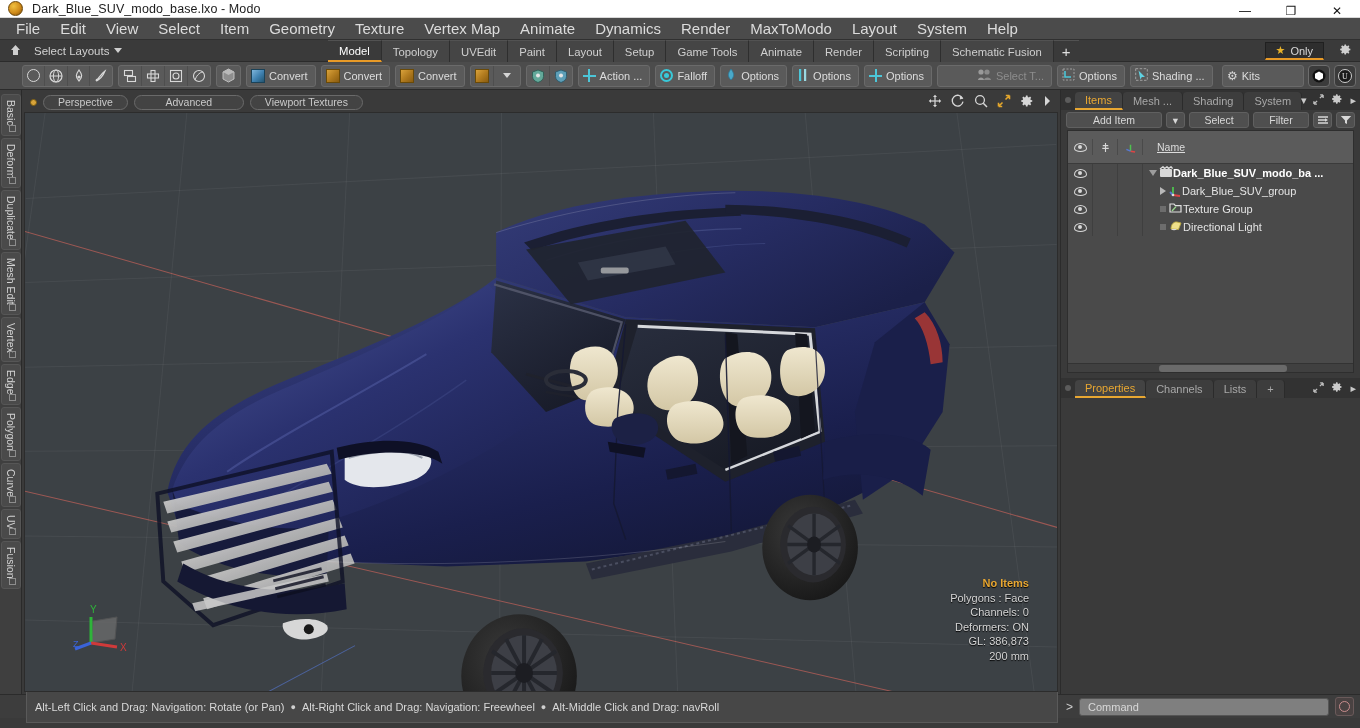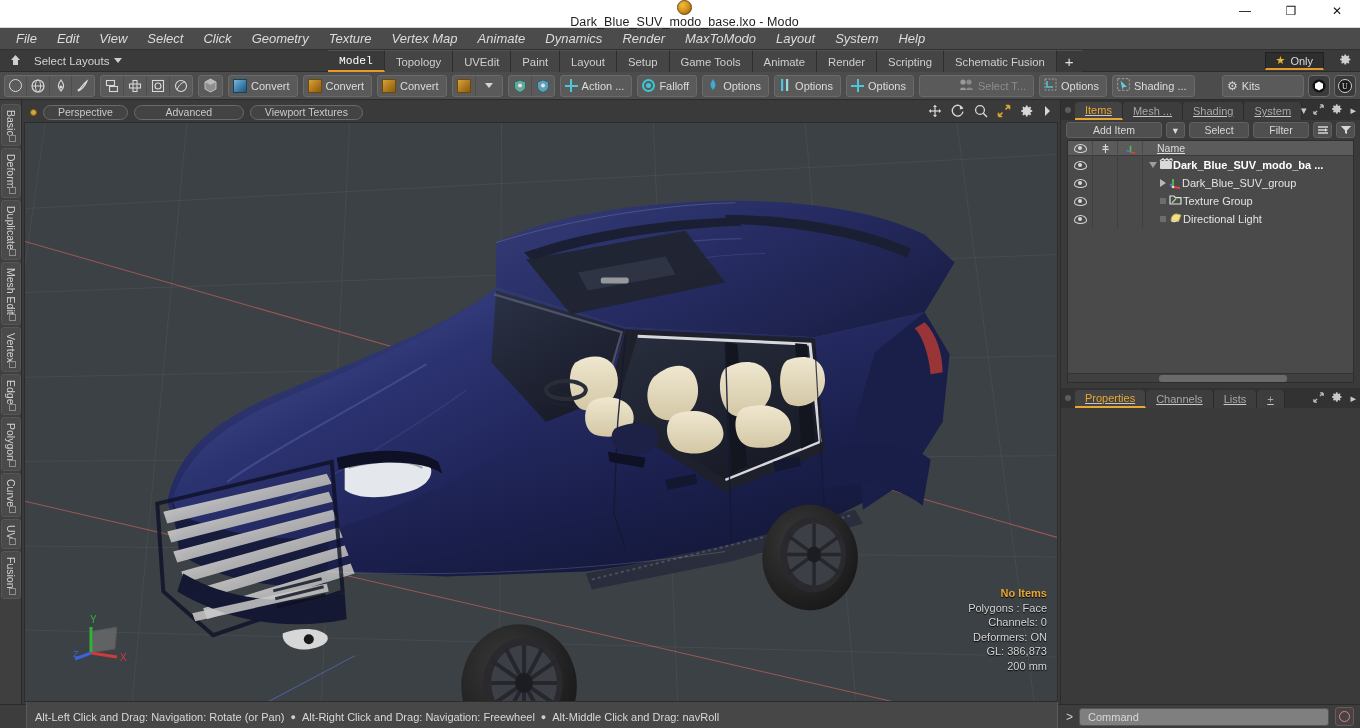--- a/index.html
+++ b/index.html
@@ -6,53 +6,53 @@
   html,body {
     width:1360px; height:728px; overflow:hidden;
     background:#3a3a3a;
     font-family:"Liberation Sans", sans-serif;
     font-size:11px;
     color:#c8c8c8;
     -webkit-font-smoothing:antialiased;
   }
   
   #titlebar{
-    height:28px; background:#ffffff; display:flex; align-items:center;
-    border-bottom:1px solid #d8d8d8; position:relative;flex-direction:column;
+    height:18px; background:#ffffff; display:flex; align-items:center;
+    border-bottom:1px solid #d8d8d8; position:relative;
   }
   #app-icon{
     width:15px;height:15px;border-radius:50%;margin-left:8px;
     background:radial-gradient(circle at 35% 32%, #f0c040 0%, #d08b1a 55%, #7a4a05 100%);
     border:1px solid #6b4404; flex:none;
   }
   #title-text{ margin-left:9px; color:#1c1c1c; font-size:12.5px; letter-spacing:.1px;}
   #wincontrols{ position:absolute; right:0; top:0; height:22px; display:flex; }
   .wc{ width:46px;height:22px;display:flex;align-items:center;justify-content:center;color:#111;font-size:12px;}
   
   #menubar{ height:22px; background:#4b4b4b; display:flex; align-items:center; padding-left:6px;
             border-bottom:1px solid #303030;}
-  .menu-item{ padding:4px 10px; color:#dcdcdc; font-size:13px; line-height:16px; border-radius:2px;font-style:italic;}
+  .menu-item{ padding:4px 10px; color:#dcdcdc; font-size:15px; line-height:16px; border-radius:2px;}
   
   #layoutbar{ height:22px; background:#3a3a3a; display:flex; align-items:center;
               border-bottom:1px solid #2b2b2b; position:relative;}
   #home-ico{ width:22px;height:20px;display:flex;align-items:center;justify-content:center;color:#d8d8d8;font-size:12px;margin-left:4px;}
   #default-layouts{ margin-left:8px; color:#d2d2d2; font-size:11.5px; display:flex; align-items:center; gap:5px;}
   .caret{ width:0;height:0;border-left:4px solid transparent;border-right:4px solid transparent;border-top:5px solid #cfcfcf;}
   #layout-tabs{ position:absolute; left:328px; top:0; height:22px; display:flex; align-items:stretch;}
   .ltab{ padding:0 11px; display:flex;align-items:center; color:#cfcfcf; font-size:11.3px;
          background:#454545; border-right:1px solid #2e2e2e; border-top:1px solid #525252;}
-  .ltab.active{ background:#3a3a3a; color:#ffffff; border-bottom:2px solid #e89a27;font-family:Liberation Mono, monospace;}
+  .ltab.active{ background:#3a3a3a; color:#ffffff; border-bottom:2px solid #e89a27;}
   .ltab.plus{ background:#3a3a3a; border-right:none; color:#e0e0e0; font-size:15px; padding:0 8px;}
   #only-btn{ position:absolute; right:36px; top:2px; height:18px; display:flex;align-items:center;gap:5px;
              background:#2e2e2e; border:1px solid #202020; border-bottom:2px solid #e89a27; padding:0 10px; color:#d9d9d9;font-size:11px;}
   #only-btn .star{ color:#e8b22a; font-size:11px;}
   #gear-top{ position:absolute; right:8px; top:3px; color:#cfcfcf; font-size:13px;}
   
   #toolbar{ height:28px; background:#4c4c4c; display:flex; align-items:center; gap:0px;
-            border-bottom:1px solid #2b2b2b; padding-left:4px; position:relative;}
+            border-bottom:1px solid #2b2b2b; padding-left:22px; position:relative;}
   .tgroup{ display:flex; align-items:center; background:#5a5a5a; border:1px solid #6a6a6a; border-radius:3px;
            height:22px; margin-right:5px; overflow:hidden;}
   .tbtn{ height:20px; min-width:22px; display:flex; align-items:center; justify-content:center; gap:4px;
          padding:0 4px; color:#dcdcdc; font-size:11px; border-right:1px solid #4e4e4e;}
   .tbtn:last-child{border-right:none;}
   .tbtn.dim{ color:#8d8d8d;margin-left:35px; }
   .tbtn.wide{ padding:0 7px 0 4px; }
   .cube-ico{ width:14px;height:14px; background:linear-gradient(135deg,#d9a23b 0%, #b27c1f 50%, #8a5c10 100%);
              border:1px solid #6a4a08; position:relative; flex:none;}
   .cube-ico.blue{ background:linear-gradient(135deg,#7fb6dc 0%,#3d7fae 55%,#24556f 100%); border-color:#1b4258;}
@@ -84,40 +84,40 @@
             font-size:10.5px; display:flex;align-items:center;justify-content:center; background:#434343;}
   #vpheader-right{ position:absolute; right:6px; top:2px; display:flex; align-items:center; gap:9px; color:#d7d7d7; font-size:12px;}
   #viewport{ flex:1; position:relative; overflow:hidden; border:1px solid #2c2c2c;
              background:#3c4145; }
   
   .gridline{ position:absolute; background:rgba(255,255,255,0.055); }
   .gl-v{ width:1px; top:0; bottom:0; }
   .gl-h{ height:1px; left:0; right:0; }
   .axis-x{ position:absolute; height:1px; background:rgba(214,102,92,0.62); }
   .axis-z{ position:absolute; height:1px; background:rgba(86,120,210,0.62); }
-  #stats{ position:absolute; right:10px; bottom:28px; text-align:right; font-size:11px; line-height:14.5px;
+  #stats{ position:absolute; right:28px; bottom:28px; text-align:right; font-size:11px; line-height:14.5px;
           color:#d4d4d4; text-shadow:0 1px 1px #000;}
   #stats .hi{ color:#e8a732; font-weight:bold;}
   #gizmo{ position:absolute; left:48px; bottom:30px; width:70px; height:62px;}
   
   #rdock{ width:300px; background:#3a3a3a; display:flex; flex-direction:column; border-left:1px solid #2b2b2b;}
-  .panel-tabs{ height:20px; display:flex; align-items:stretch; background:#323232; position:relative;text-decoration:underline;}
+  .panel-tabs{ height:20px; display:flex; align-items:stretch; background:#323232; position:relative;}
   .pt-dot{ width:14px;display:flex;align-items:center;justify-content:center;}
   .pt-dot span{width:6px;height:6px;border-radius:50%;background:#5c5c5c;}
   .ptab{ padding:0 10px; display:flex;align-items:center; font-size:11px; color:#a8a8a8; background:#3d3d3d;
          border-right:1px solid #2b2b2b; border-top-left-radius:4px;border-top-right-radius:4px; margin-top:2px;}
   .ptab.active{ color:#e8a732; background:#434343; border-bottom:2px solid #e8a732;}
   .pt-right{ position:absolute; right:4px; top:0; height:20px; display:flex; align-items:center; gap:7px; color:#c9c9c9; font-size:11px;}
   #itembar{ height:20px; background:#3a3a3a; display:flex; align-items:center; gap:4px; padding:0 5px;}
   .ibtn{ height:16px; background:#4f4f4f; border:1px solid #606060; border-radius:3px; color:#d8d8d8;
          font-size:10.5px; display:flex;align-items:center;justify-content:center; padding:0 8px;}
   #additem{ flex:1; }
   .ibtn.sq{ width:19px; padding:0;}
   #itemlist{ flex:0 0 243px; margin:0 6px; background:#4a4a4a; border:1px solid #2e2e2e; display:flex; flex-direction:column; overflow:hidden;}
-  #ilhead{ height:15px; background:#5b5b5b; display:flex; align-items:center; border-bottom:1px solid #3b3b3b; color:#dcdcdc; font-size:10.5px;text-decoration:underline;}
+  #ilhead{ height:33px; background:#5b5b5b; display:flex; align-items:center; border-bottom:1px solid #3b3b3b; color:#dcdcdc; font-size:10.5px;text-decoration:underline;}
   .ilh-col{ width:25px; display:flex; align-items:center; justify-content:center; border-right:1px solid #4a4a4a; height:16px;}
   .ilh-name{ flex:1; padding-left:14px;}
   .ilrow{ height:18px; display:flex; align-items:center; font-size:11px; color:#e4e4e4; }
   .il-eye{ width:25px; display:flex;align-items:center;justify-content:center;border-right:1px solid #3f3f3f;height:18px;}
   .il-c2{ width:25px;border-right:1px solid #3f3f3f;height:18px;}
   .il-c3{ width:25px;border-right:1px solid #3f3f3f;height:18px;}
   .il-label{ flex:1; display:flex; align-items:center; gap:0; padding-left:4px; overflow:hidden; white-space:nowrap;}
   .il-label.bold{ font-weight:bold; color:#ffffff;}
   .eye{ width:13px;height:9px;border-radius:50% 50% 50% 50%/60% 60% 40% 40%;border:1.3px solid #d9d9d9;position:relative;}
   .eye::after{content:"";position:absolute;width:4px;height:4px;background:#d9d9d9;border-radius:50%;left:3.3px;top:1.6px;}
@@ -153,21 +153,21 @@
     <div class="wc">❐</div>
     <div class="wc close">✕</div>
   </div>
 </div>
 
 <div id="menubar">
     <div class="menu-item">File</div>
     <div class="menu-item">Edit</div>
     <div class="menu-item">View</div>
     <div class="menu-item">Select</div>
-    <div class="menu-item">Click</div>
+    <div class="menu-item">Item</div>
     <div class="menu-item">Geometry</div>
     <div class="menu-item">Texture</div>
     <div class="menu-item">Vertex Map</div>
     <div class="menu-item">Animate</div>
     <div class="menu-item">Dynamics</div>
     <div class="menu-item">Render</div>
     <div class="menu-item">MaxToModo</div>
     <div class="menu-item">Layout</div>
     <div class="menu-item">System</div>
     <div class="menu-item">Help</div>

